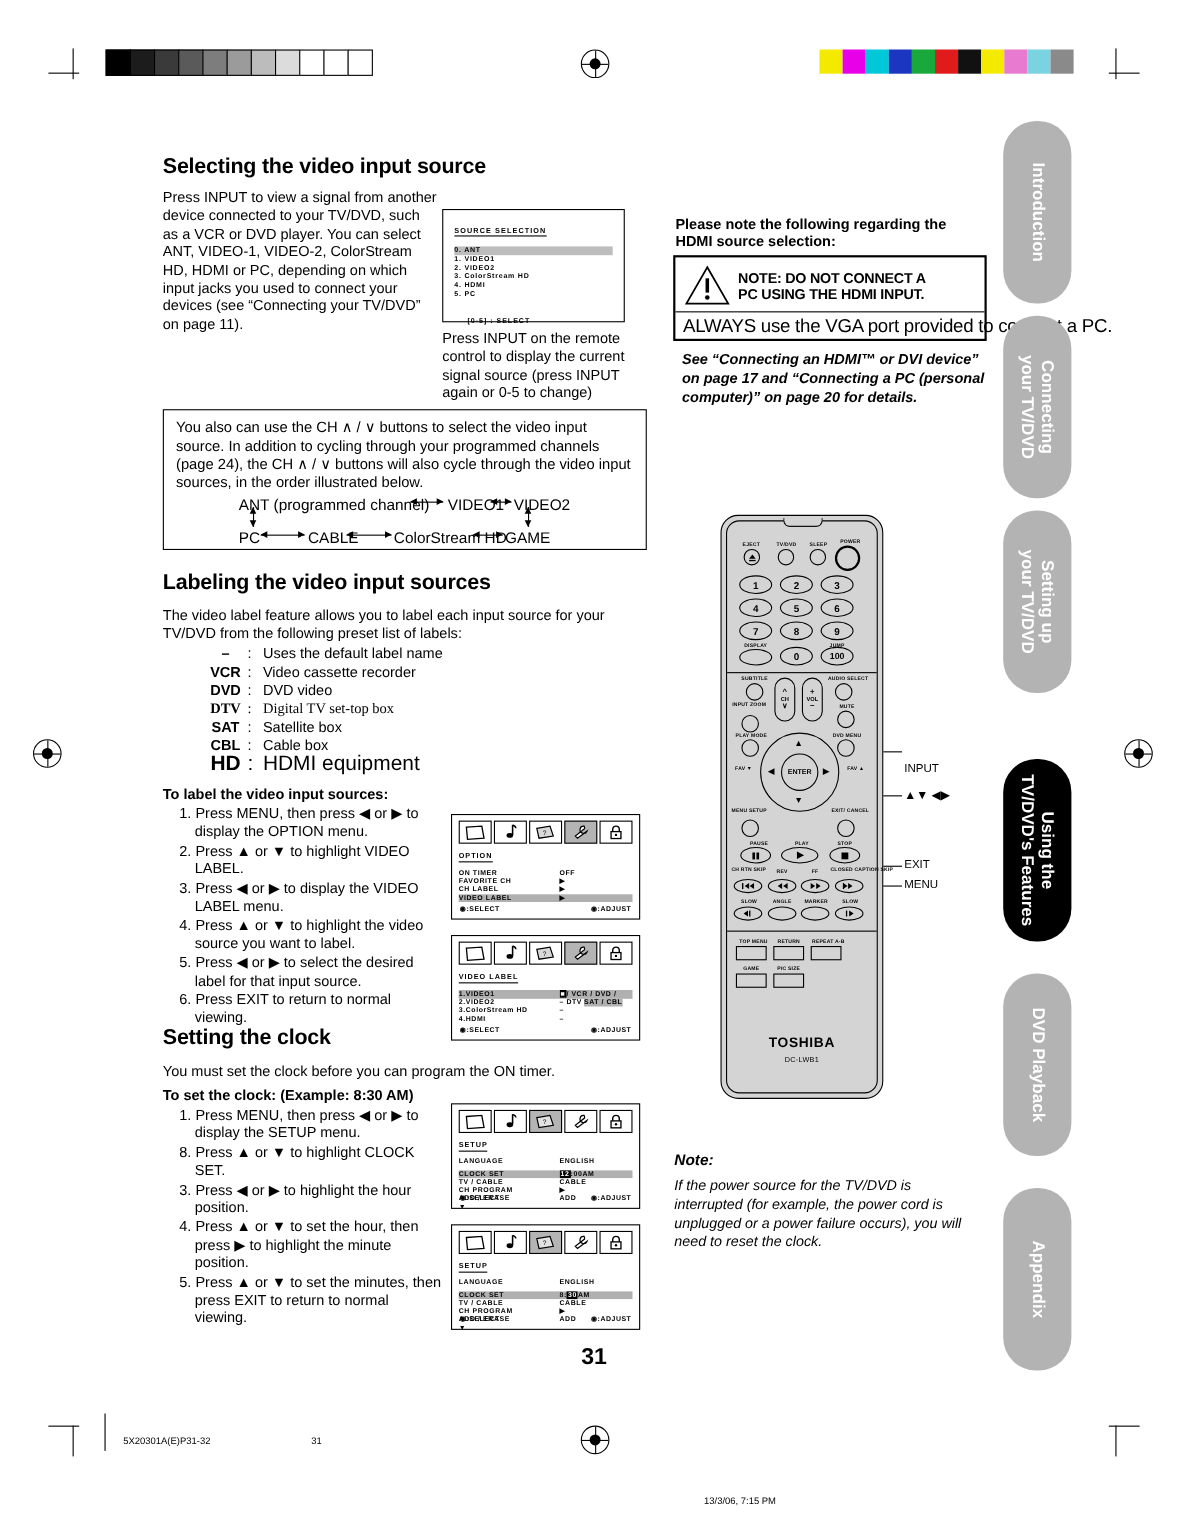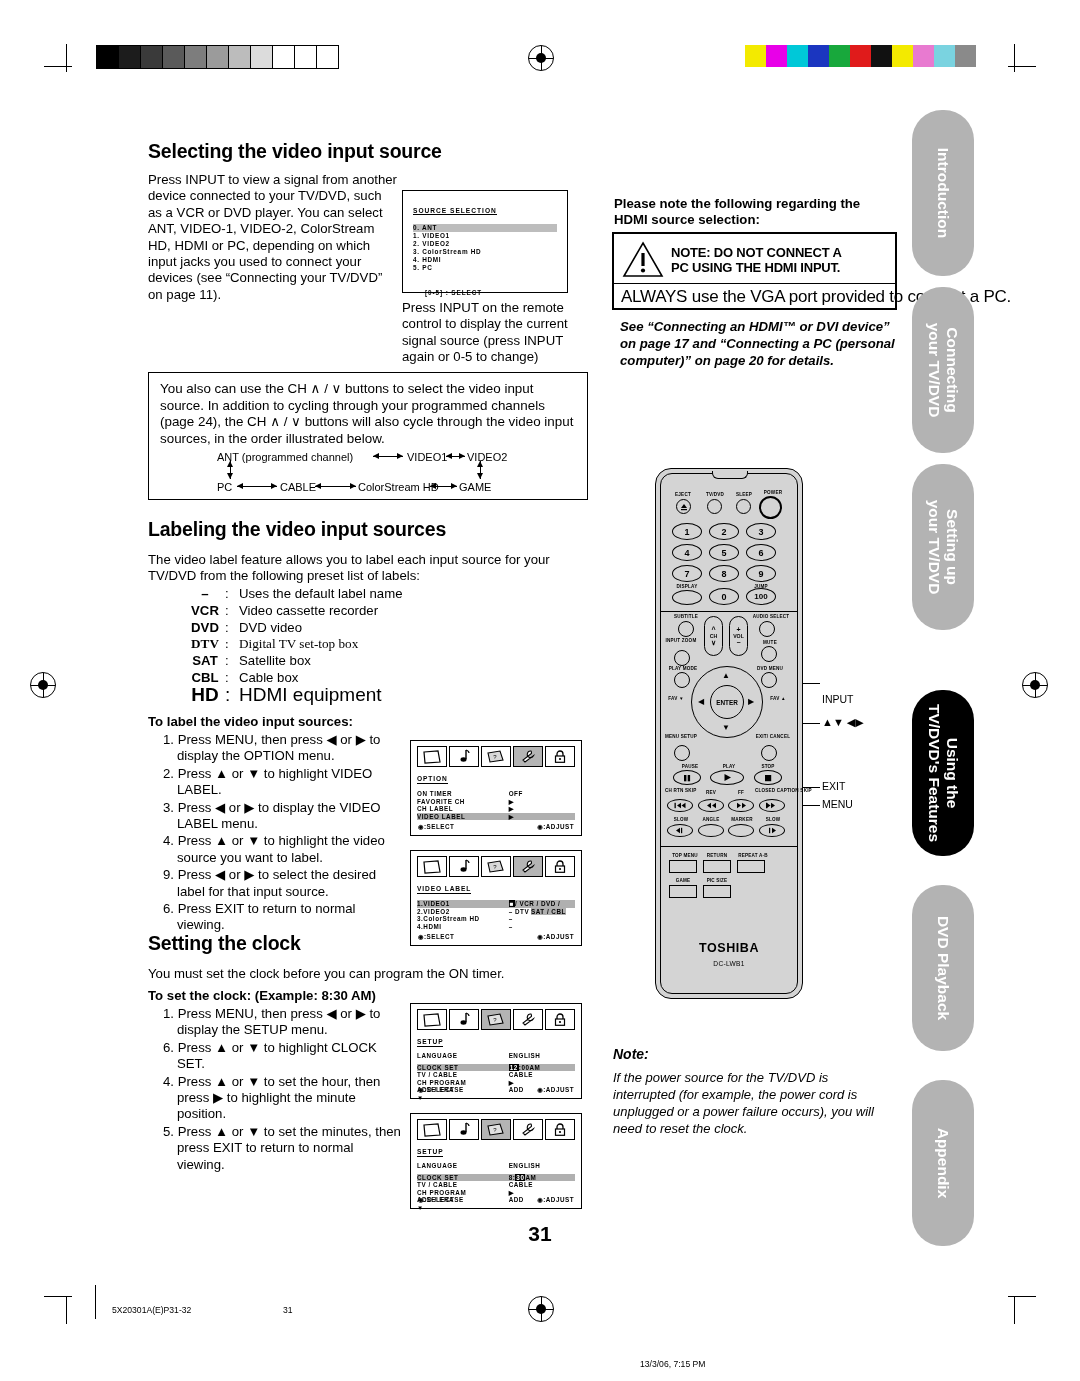--- a/index.html
+++ b/index.html
@@ -69,21 +69,21 @@
   .warnbox{position:absolute;border:2px solid #000;background:#fff;
            box-sizing:border-box;}
   .warn-top{display:flex;align-items:center;padding:7px 6px 4px 8px;}
   .warn-tri{width:42px;height:38px;position:relative;flex:none;margin-right:7px;}
   .warn-tri svg{display:block;}
   .warn-txt{font-size:13px;font-weight:bold;line-height:15.5px;letter-spacing:-.2px;}
   .warn-bot{border-top:1.6px solid #000;padding:3px 6px 4px 7px;
             font-size:17px;letter-spacing:-.25px;white-space:nowrap;}
 
   
-  .cyc{position:absolute;font-size:11px;}
+  .cyc{position:absolute;font-size:14px;}
   .cyc .n{position:absolute;white-space:nowrap;}
   .aw{position:absolute;height:1px;background:#000;}
   .av{position:absolute;width:1px;background:#000;}
 
   
   .tab{position:absolute;left:912px;width:62px;border-radius:30px;
        background:#b3b3b3;color:#fff;}
   .tab .lbl{position:absolute;left:50%;top:50%;
             transform:translate(-50%,-50%) rotate(90deg);
             white-space:nowrap;font-size:15.5px;font-weight:bold;
@@ -280,21 +280,21 @@
       <span>HDMI equipment</span>
     </div>
   </div>
 
   <div class="p b" style="position:absolute;left:148px;top:714px;">To label the video input sources:</div>
   <div style="position:absolute;left:163px;top:732px;width:240px;">
     <div class="p" style="text-indent:-14px;padding-left:14px;margin-bottom:1px;">1. Press MENU, then press ◀ or ▶ to display the OPTION menu.</div>
     <div class="p" style="text-indent:-14px;padding-left:14px;margin-bottom:1px;">2. Press ▲ or ▼ to highlight VIDEO LABEL.</div>
     <div class="p" style="text-indent:-14px;padding-left:14px;margin-bottom:1px;">3. Press ◀ or ▶ to display the VIDEO LABEL menu.</div>
     <div class="p" style="text-indent:-14px;padding-left:14px;margin-bottom:1px;">4. Press ▲ or ▼ to highlight the video source you want to label.</div>
-    <div class="p" style="text-indent:-14px;padding-left:14px;margin-bottom:1px;">9. Press ◀ or ▶  to select the desired label for that input source.</div>
+    <div class="p" style="text-indent:-14px;padding-left:14px;margin-bottom:1px;">5. Press ◀ or ▶  to select the desired label for that input source.</div>
     <div class="p" style="text-indent:-14px;padding-left:14px;">6. Press EXIT to return to normal viewing.</div>
   </div>
 
   <div class="osd" style="left:410px;top:740px;width:172px;height:96px;">
     <div class="icons">
       <div class="ic">
         <svg width="20" height="14" viewBox="0 0 20 14">
             <path d="M2 2 L16 1 L18 12 L3 13 Z" fill="#fff" stroke="#000" stroke-width="1.2"></path>
           </svg>
       </div>
@@ -407,21 +407,22 @@
       <span>:SELECT</span>
       <span>:ADJUST</span>
     </div>
   </div>
 
   <div class="h1" style="position:absolute;left:148px;top:932px;">Setting the clock</div>
   <div class="p" style="position:absolute;left:148px;top:966px;width:400px;">You must set the clock before you can program the ON timer.</div>
   <div class="p b" style="position:absolute;left:148px;top:988px;">To set the clock: (Example: 8:30 AM)</div>
   <div style="position:absolute;left:163px;top:1006px;width:240px;">
     <div class="p" style="text-indent:-14px;padding-left:14px;margin-bottom:1px;">1. Press MENU, then press ◀ or ▶ to display the SETUP menu.</div>
-    <div class="p" style="text-indent:-14px;padding-left:14px;margin-bottom:1px;">6. Press ▲ or ▼ to highlight CLOCK SET.</div>
+    <div class="p" style="text-indent:-14px;padding-left:14px;margin-bottom:1px;">8. Press ▲ or ▼ to highlight CLOCK SET.</div>
+    <div class="p" style="text-indent:-14px;padding-left:14px;margin-bottom:1px;">3. Press ◀ or ▶ to highlight the hour position.</div>
     <div class="p" style="text-indent:-14px;padding-left:14px;margin-bottom:1px;">4. Press ▲ or ▼ to set the hour, then press ▶ to highlight the minute position.</div>
     <div class="p" style="text-indent:-14px;padding-left:14px;">5. Press ▲ or ▼ to set the minutes, then press EXIT to return to normal viewing.</div>
   </div>
 
   <div class="osd" style="left:410px;top:1003px;width:172px;height:96px;">
     <div class="icons">
       <div class="ic">
         <svg width="20" height="14" viewBox="0 0 20 14">
             <path d="M2 2 L16 1 L18 12 L3 13 Z" fill="#fff" stroke="#000" stroke-width="1.2"></path>
           </svg>

